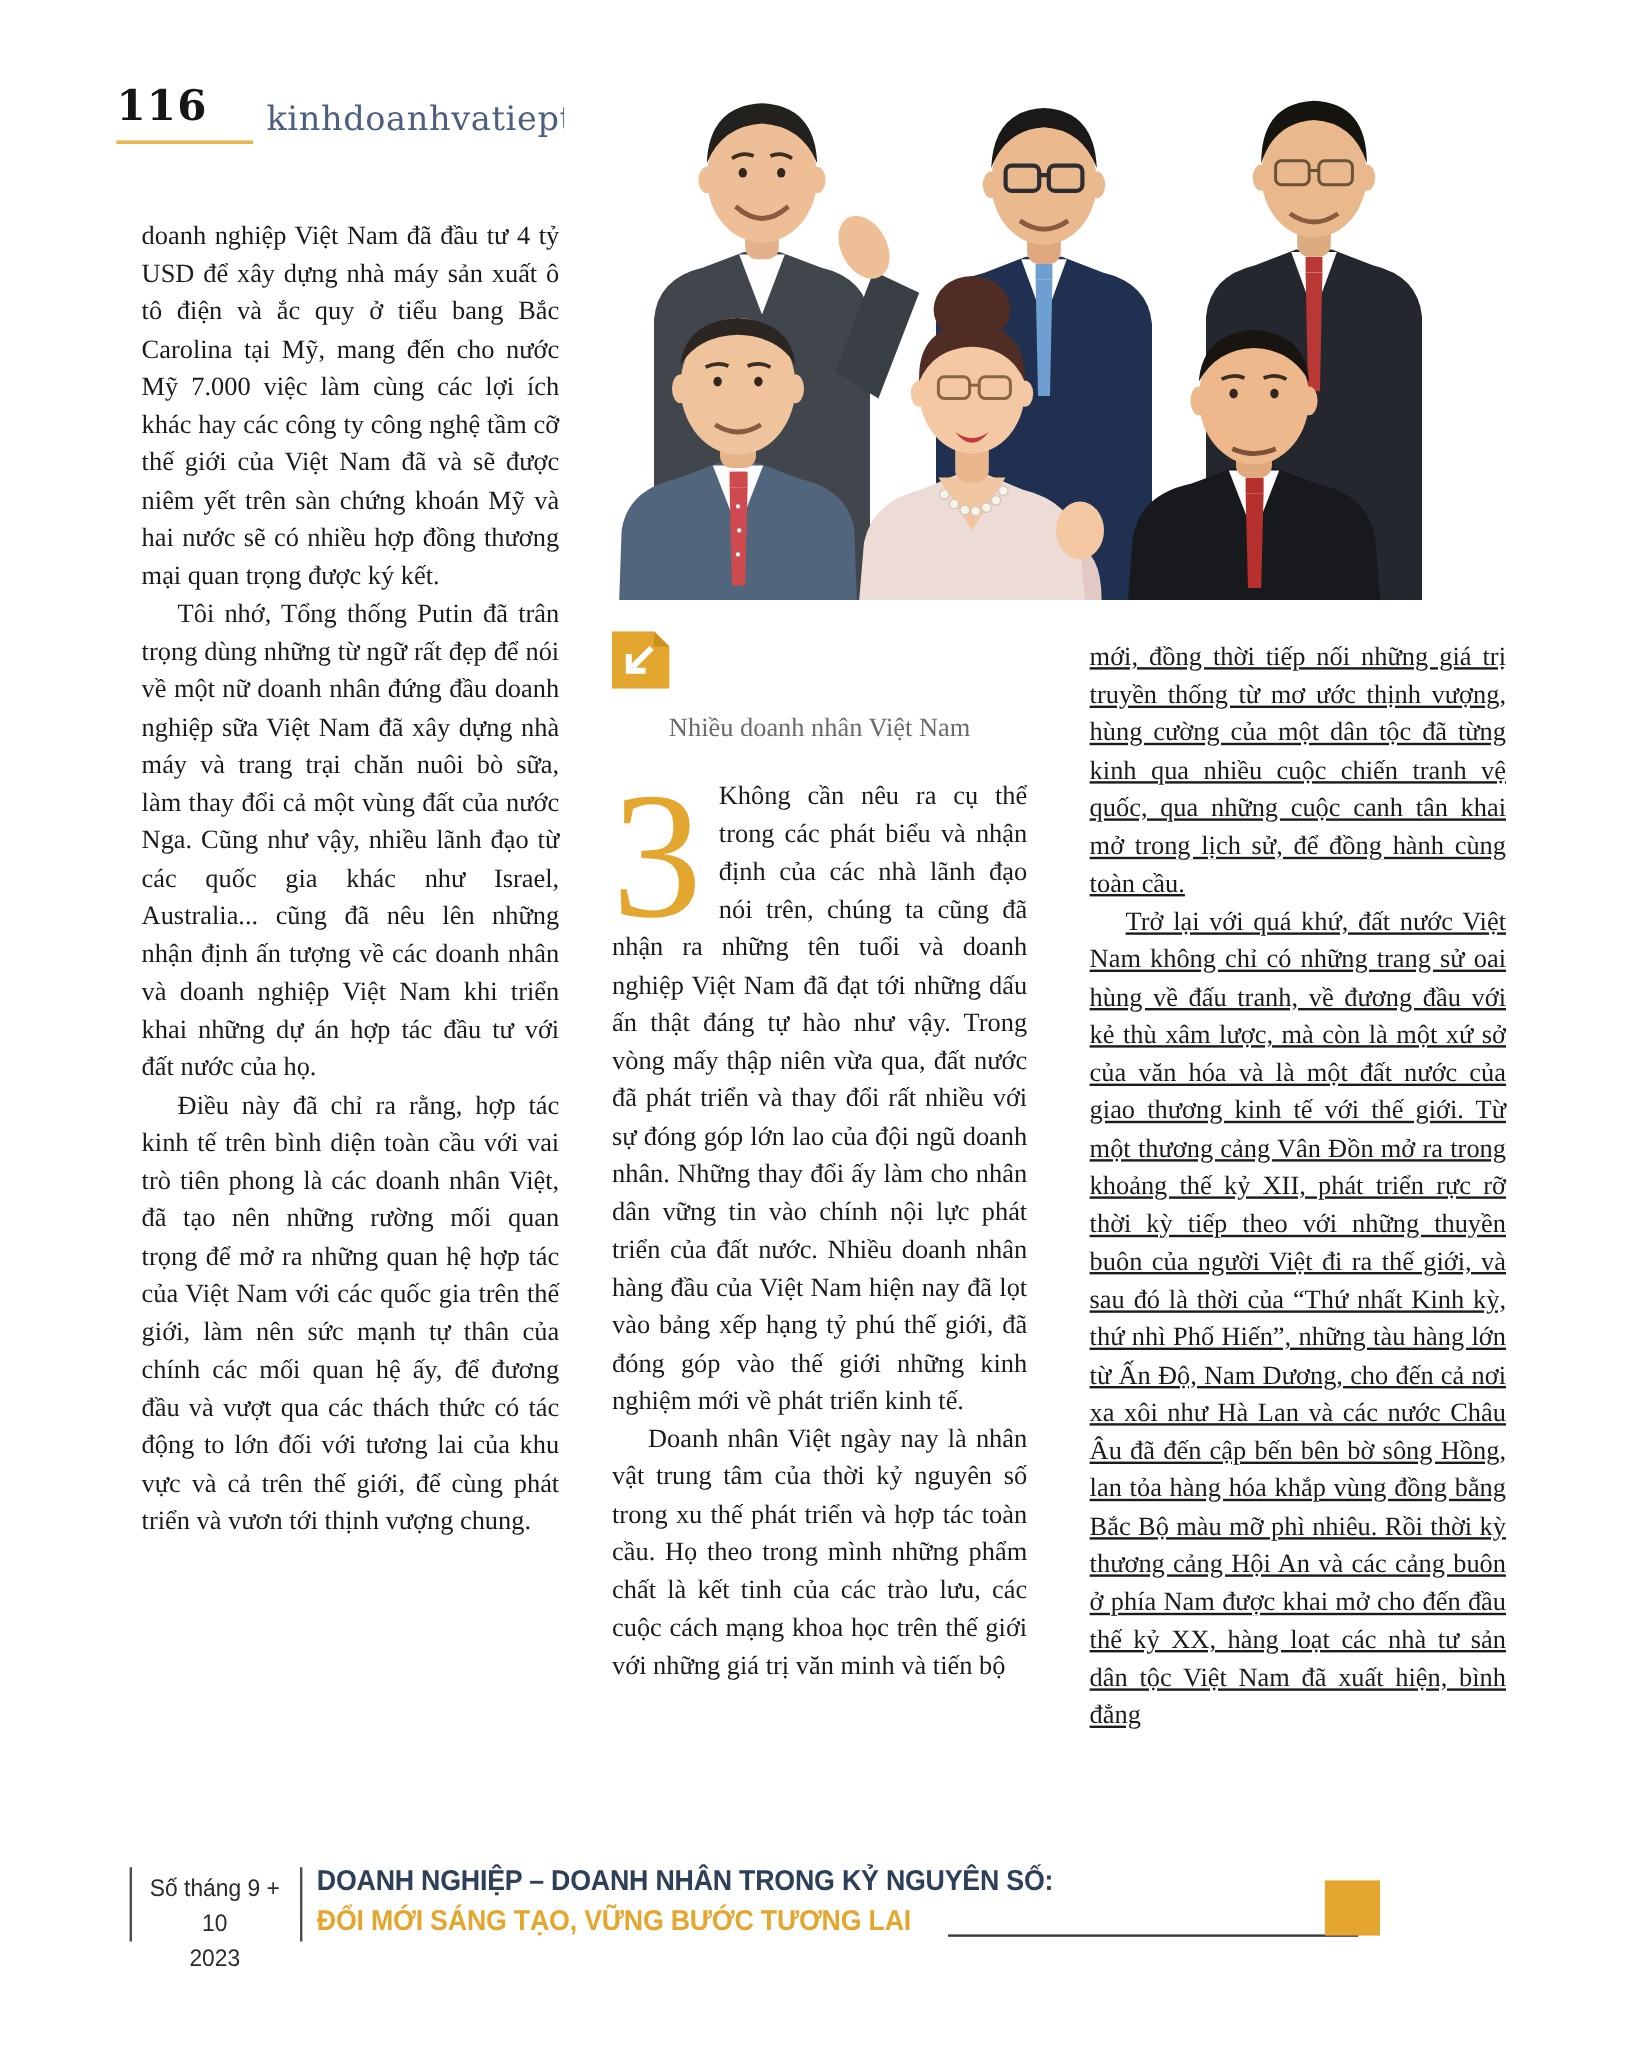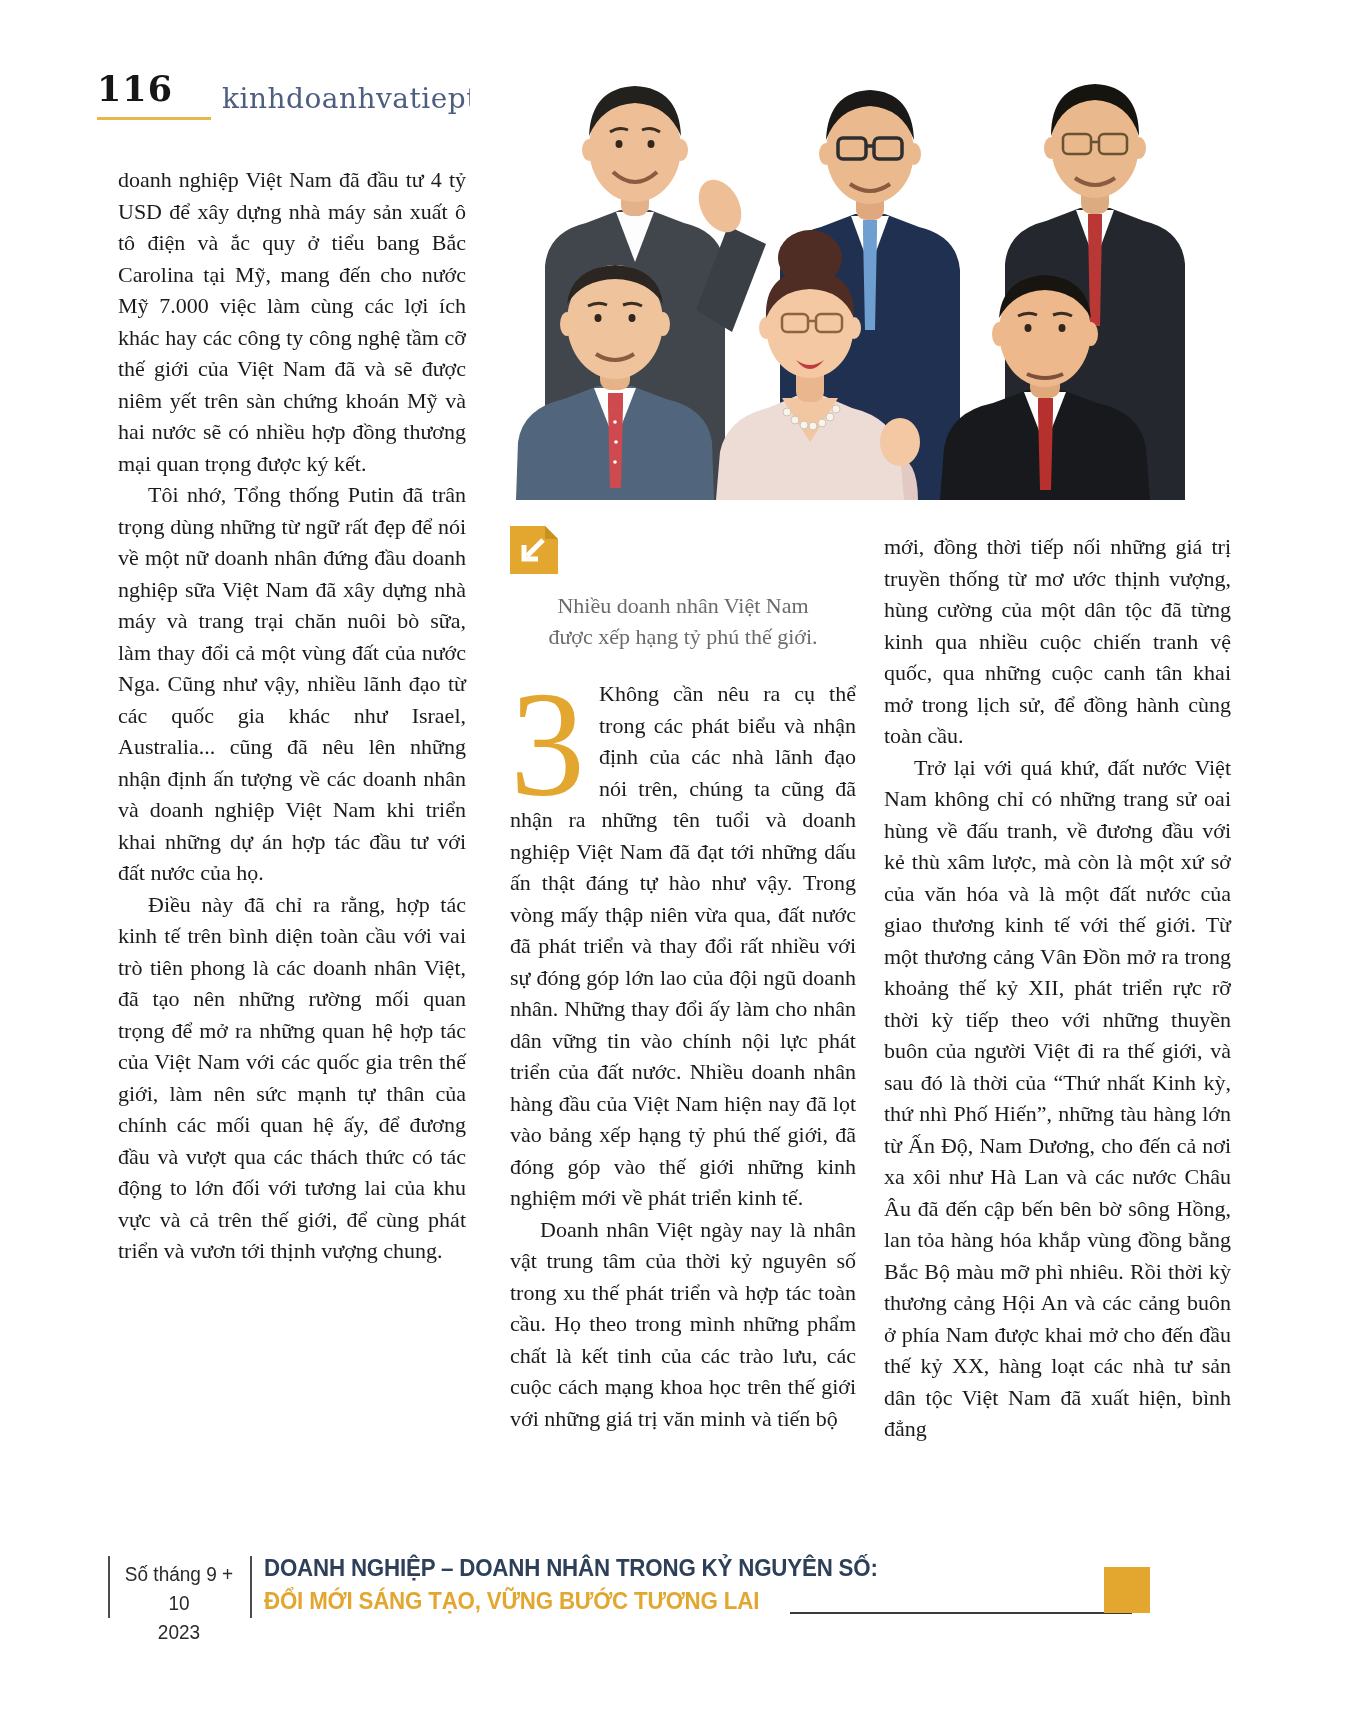--- a/index.html
+++ b/index.html
@@ -24,23 +24,23 @@
   }
 
   
   .photo-wrap { position:absolute; left:470px; top:8px; width:782px; height:492px; }
   .photo-wrap svg { display:block; width:100%; height:100%; }
 
   
   .col { position:absolute; font-size:22px; line-height:31.5px; text-align:justify; }
   .col p { margin:0; text-indent:30px; }
   .col p.noindent { text-indent:0; }
-  .col1 { left:118px; top:164px;  width:348px; }
+  .col1 { left:118px; top:180px;  width:348px; }
   .col2 { left:510px; top:524px;  width:346px; }
-  .col3 { left:884px; top:531px;  width:347px; }
+  .col3 { left:908px; top:531px;  width:347px;text-decoration:underline; }
 
   .caption-icon { width:48px; height:48px; margin:2px 0 16px 0; }
   .photo-caption {
     font-size:22px; line-height:31px; color:#6b6b6b; text-align:center;
     margin:0 0 26px 0;
   }
 
   .dropcap {
     float:left; color:#e3a72f;
     font-family:"Liberation Serif","DejaVu Serif",serif;
@@ -203,21 +203,20 @@
     <div class="caption-icon">
       <svg viewBox="0 0 48 48" width="48" height="48">
         <path d="M0 0 H35 L48 13 V48 H0 Z" fill="#e3a72f"></path>
         <path d="M35 0 L48 13 H35 Z" fill="#c7931f"></path>
         <path d="M33 14 L17 30" stroke="#ffffff" stroke-width="5" fill="none"></path>
         <path d="M14 19 V33 H28" stroke="#ffffff" stroke-width="5" fill="none"></path>
       </svg>
     </div>
     <div class="photo-caption">
       <div>Nhiều doanh nhân Việt Nam</div>
-      <div>được xếp hạng tỷ phú thế giới.</div>
     </div>
     <p class="noindent">
       <span class="dropcap">3</span><span>Không cần nêu ra cụ thể trong các phát biểu và nhận định của các nhà lãnh đạo nói trên, chúng ta cũng đã nhận ra những tên tuổi và doanh nghiệp Việt Nam đã đạt tới những dấu ấn thật đáng tự hào như vậy. Trong vòng mấy thập niên vừa qua, đất nước đã phát triển và thay đổi rất nhiều với sự đóng góp lớn lao của đội ngũ doanh nhân. Những thay đổi ấy làm cho nhân dân vững tin vào chính nội lực phát triển của đất nước. Nhiều doanh nhân hàng đầu của Việt Nam hiện nay đã lọt vào bảng xếp hạng tỷ phú thế giới, đã đóng góp vào thế giới những kinh nghiệm mới về phát triển kinh tế.</span>
     </p>
     <p>Doanh nhân Việt ngày nay là nhân vật trung tâm của thời kỷ nguyên số trong xu thế phát triển và hợp tác toàn cầu. Họ theo trong mình những phẩm chất là kết tinh của các trào lưu, các cuộc cách mạng khoa học trên thế giới với những giá trị văn minh và tiến bộ</p>
   </div>
 
   <div class="col col3">
     <p class="noindent">mới, đồng thời tiếp nối những giá trị truyền thống từ mơ ước thịnh vượng, hùng cường của một dân tộc đã từng kinh qua nhiều cuộc chiến tranh vệ quốc, qua những cuộc canh tân khai mở trong lịch sử, để đồng hành cùng toàn cầu.</p>
     <p>Trở lại với quá khứ, đất nước Việt Nam không chỉ có những trang sử oai hùng về đấu tranh, về đương đầu với kẻ thù xâm lược, mà còn là một xứ sở của văn hóa và là một đất nước của giao thương kinh tế với thế giới. Từ một thương cảng Vân Đồn mở ra trong khoảng thế kỷ XII, phát triển rực rỡ thời kỳ tiếp theo với những thuyền buôn của người Việt đi ra thế giới, và sau đó là thời của “Thứ nhất Kinh kỳ, thứ nhì Phố Hiến”, những tàu hàng lớn từ Ấn Độ, Nam Dương, cho đến cả nơi xa xôi như Hà Lan và các nước Châu Âu đã đến cập bến bên bờ sông Hồng, lan tỏa hàng hóa khắp vùng đồng bằng Bắc Bộ màu mỡ phì nhiêu. Rồi thời kỳ thương cảng Hội An và các cảng buôn ở phía Nam được khai mở cho đến đầu thế kỷ XX, hàng loạt các nhà tư sản dân tộc Việt Nam đã xuất hiện, bình đẳng</p>

